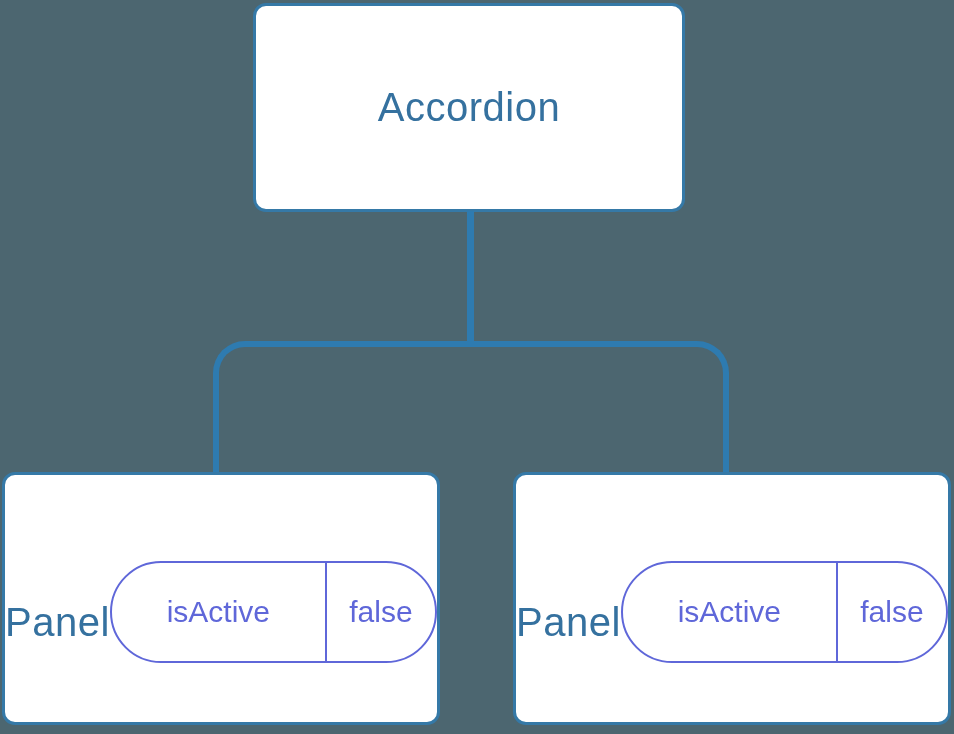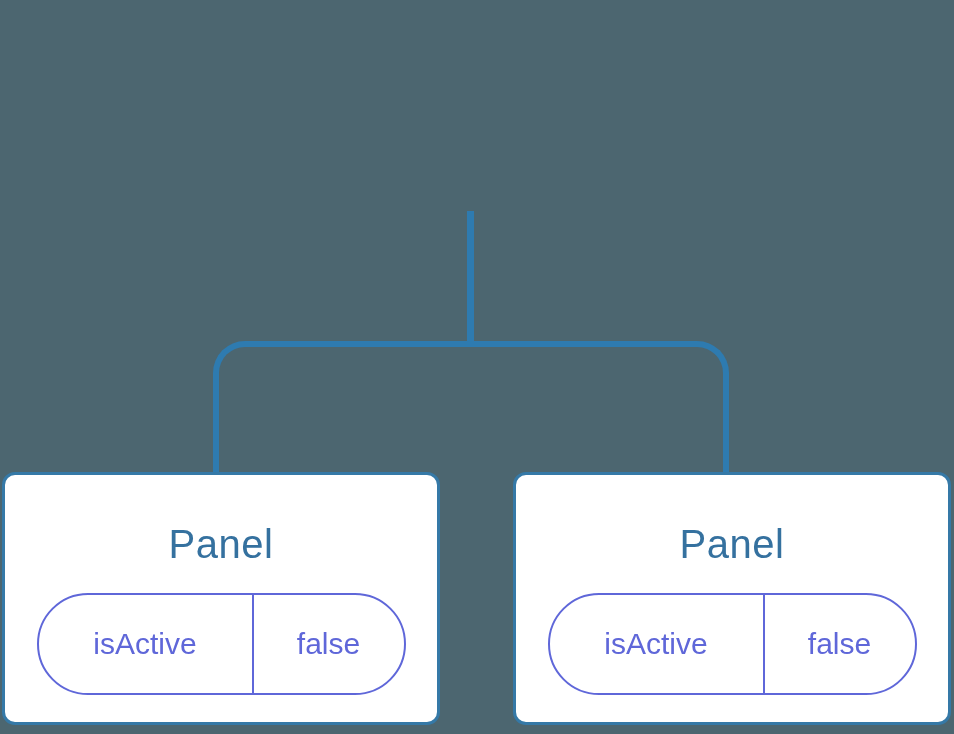--- a/index.html
+++ b/index.html
@@ -49,21 +49,21 @@
     width: 516px; height: 131px;
     border: 6px solid var(--connector, #2e7bb0);
     border-bottom: none;
     border-radius: 32px 32px 0 0;
   }
 
   .panel-node {
     top: 472px;
     width: 438px; height: 253px;
     display: flex;
-    flex-direction: column;
+    flex-direction: row;
     align-items: center;
   }
   .panel-left  { left: 2px; }
   .panel-right { left: 513px; }
 
   .panel-node .node-title { margin-top: 46px; line-height: 1.15; }
 
   .state-pill {
     margin-top: 26px;
     width: 369px; height: 102px;
@@ -86,20 +86,23 @@
     width: 215px;
     border-right: 2px solid var(--state-accent, #5f67d9);
   }
   .pill-value { flex: 1; }
 </style>
 </head>
 <body>
 
 <div class="canvas">
 
+  <div class="node accordion-node">
+    <span class="node-title">Accordion</span>
+  </div>
 
   <div class="stem"></div>
   <div class="bracket"></div>
 
   <div class="node panel-node panel-left">
     <span class="node-title">Panel</span>
     <div class="state-pill">
       <span class="pill-cell pill-key">isActive</span>
       <span class="pill-cell pill-value">false</span>
     </div>

